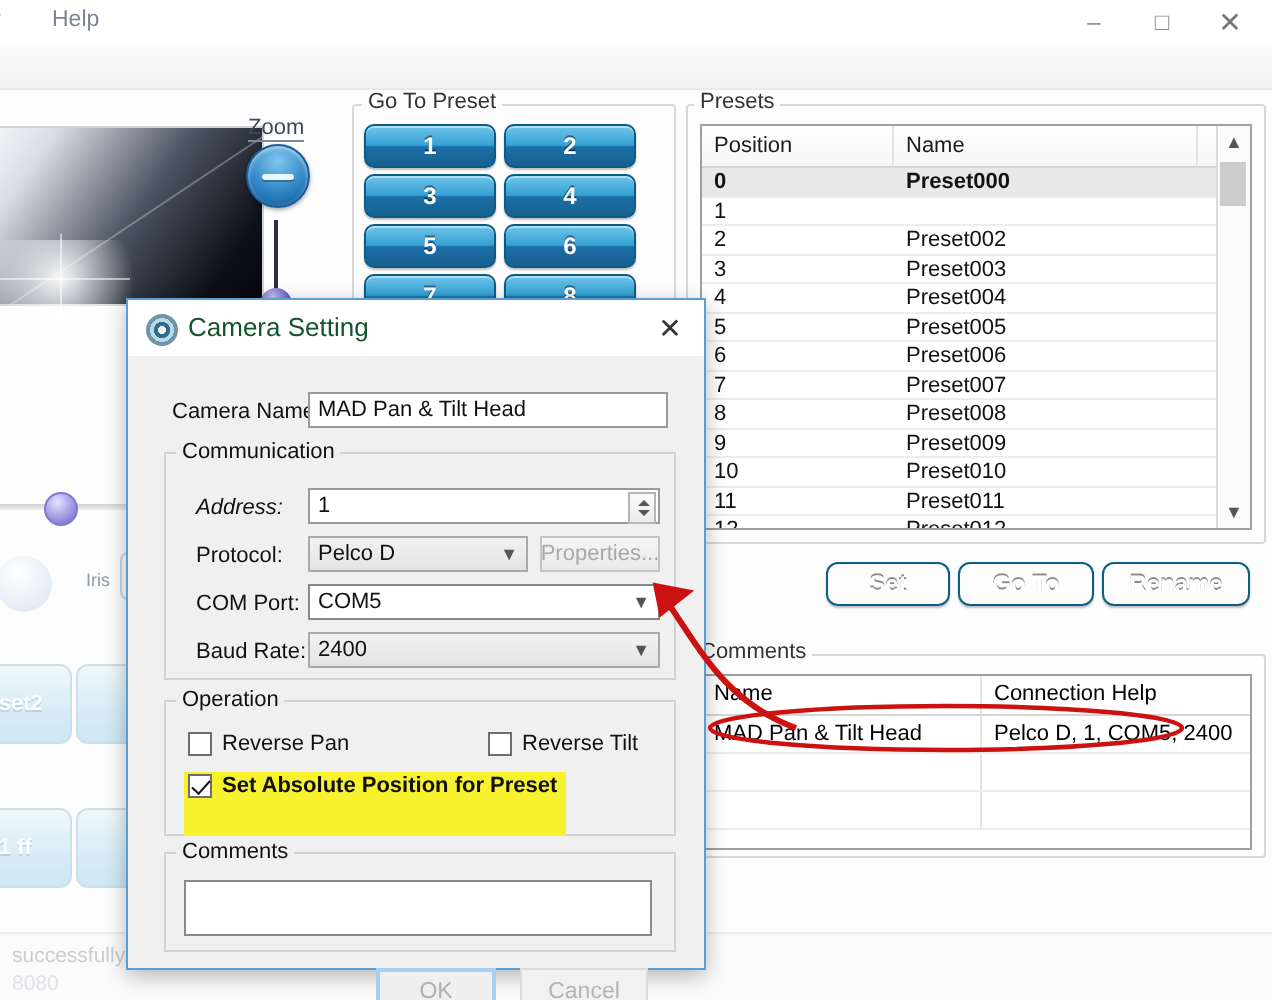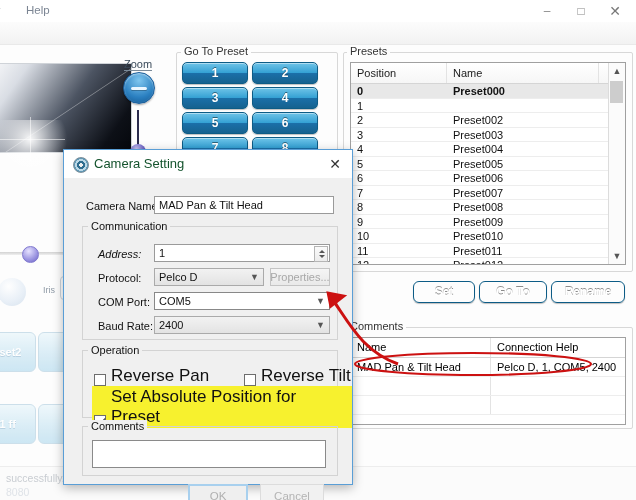--- a/index.html
+++ b/index.html
@@ -137,24 +137,24 @@
   .spin{position:absolute;right:1px;top:1px;width:14px;height:16px;background:linear-gradient(#fafafa,#ececec);border:1px solid #b5b5b5;box-sizing:border-box;}
   .spin:before,.spin:after{content:"";position:absolute;left:4px;border-left:3px solid transparent;border-right:3px solid transparent;}
   .spin:before{top:3px;border-bottom:3px solid #555;}
   .spin:after{bottom:3px;border-top:3px solid #555;}
   .f-btn{position:absolute;height:18px;border:1px solid #c4c4c4;background:linear-gradient(#f5f5f5,#e9e9e9);
     color:#a8a8a8;font-size:11px;display:flex;align-items:center;justify-content:center;box-sizing:border-box;}
 
   .dgrp{position:absolute;border:1px solid #d3d3d3;background:transparent;}
   .dgrp-title{position:absolute;background:#f0f0f0;padding:0 3px;font-size:11px;color:#111;}
 
-  .cbrow{position:absolute;display:flex;align-items:flex-end;gap:5px;font-size:17px;color:#111;}
+  .cbrow{position:absolute;display:flex;align-items:flex-start;gap:5px;font-size:11px;color:#111;}
   .cb{width:12px;height:12px;border:1px solid #6d6d6d;background:#fff;box-sizing:border-box;position:relative;}
   .cb.on:after{content:"";position:absolute;left:3px;top:0px;width:4px;height:8px;border:solid #111;border-width:0 1.6px 1.6px 0;transform:rotate(42deg);}
-  .hl{background:#f7f12e;padding:1px 4px 1px 2px;}
+  .hl{background:#f7f12e;padding:1px 4px 19px 2px;font-weight:bold;}
 
   .ta{position:absolute;background:#fff;border:1px solid #8a8a8a;box-sizing:border-box;}
   .dbtn{position:absolute;height:23px;font-size:11.5px;display:flex;align-items:center;justify-content:center;box-sizing:border-box;}
   .dbtn.ok{border:2px solid #a8d0ee;background:#efefef;color:#b0b0b0;}
   .dbtn.cancel{border:1px solid #dcdcdc;background:#f1f1f1;color:#b4b4b4;}
 </style>
 </head>
 <body>
 
 <div id="app">

